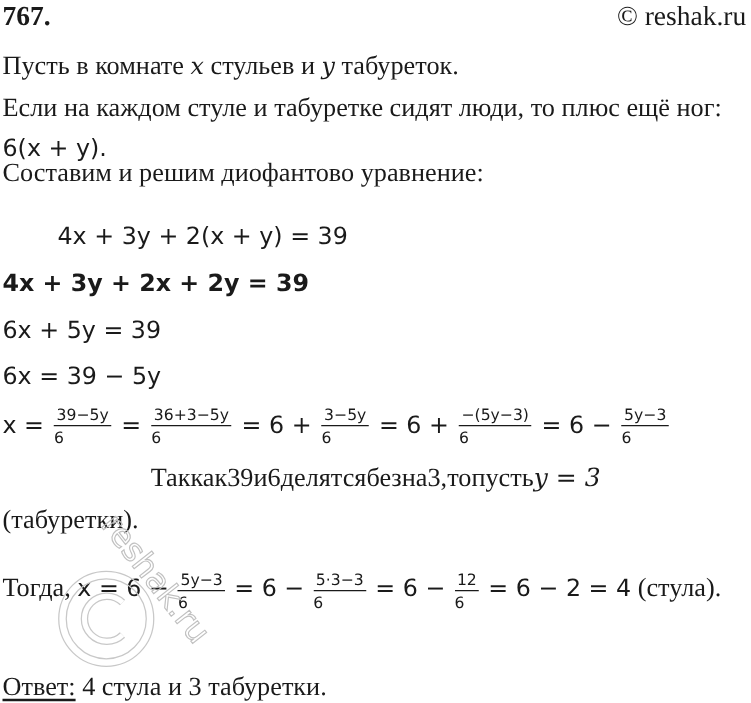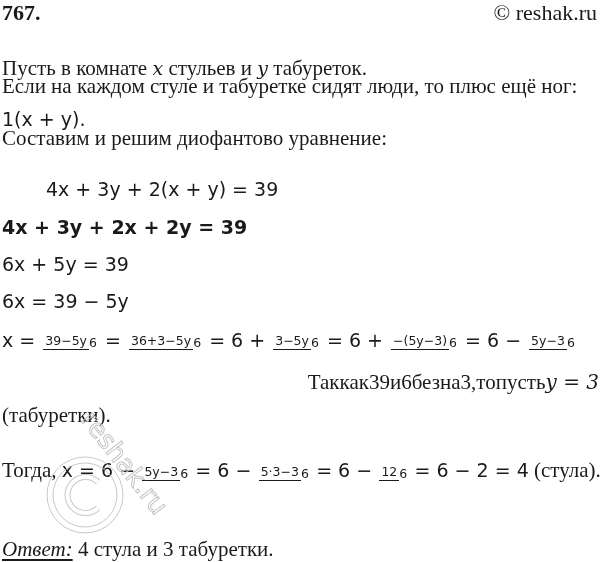--- a/index.html
+++ b/index.html
@@ -16,50 +16,50 @@
       position: absolute; left: 2px; top: 0px;
       font-size: 22px; font-weight: bold; line-height: 26px;
     }
     .brand {
       position: absolute; right: 4px; top: 0px;
       font-size: 22px; line-height: 26px;
     }
     .m { font-family: "DejaVu Sans", "Liberation Sans", sans-serif; font-size: 19px; }
     .mi { font-family: "DejaVu Serif", "Liberation Serif", serif; font-style: italic; font-size: 19px; }
     .frac {
-      display: inline-flex; flex-direction: row; align-items: flex-end;
+      display: inline-flex; flex-direction: column; align-items: flex-start;
       vertical-align: middle; margin: 0 2px;
       font-family: "DejaVu Sans", "Liberation Sans", sans-serif;
       font-size: 12.5px; line-height: 15px;
     }
     .frac .num { border-bottom: 1.2px solid #1a1a1a; padding: 0 2px 1px 2px; }
     .frac .den { padding-top: 1px; }
     .justify {
       position: absolute; left: 2px; width: 597px;
       font-size: 21px; line-height: 24px;
-      display: flex; justify-content: flex-end; white-space: nowrap;
+      display: flex; justify-content: center; white-space: nowrap;
     }
-    .ul { text-decoration: underline; text-underline-offset: 3px; font-style: italic; }
+    .ul { text-decoration: underline; text-underline-offset: 3px; }
     .watermark {
       position: absolute; left: 40px; top: 390px; width: 170px; height: 170px;
       pointer-events: none;
     }
   </style>
 </head>
 <body>
 
 <div class="title">767.</div>
 <div class="brand">© reshak.ru</div>
 
-<div class="line" style="top:56px;text-align:center;">
+<div class="line" style="top:40px;text-align:center;">
   <span>Пусть в комнате </span><span class="mi">x</span><span> стульев и </span><span class="mi">y</span><span> табуреток.</span>
 </div>
 
 <div class="line" style="top:74px;">Если на каждом стуле и табуретке сидят люди, то плюс ещё ног:</div>
-<div class="line m" style="top:107px; font-size:19px;">1(x + y).</div>
+<div class="line m" style="top:107px; font-size:19px;">6(x + y).</div>
 <div class="line" style="top:126px;">Составим и решим диофантово уравнение:</div>
 
 <div class="line m" style="top:177px; font-size:19px;margin-left:44px;">4x + 3y + 2(x + y) = 39</div>
 <div class="line m" style="top:215px; font-size:19px;font-weight:bold;">4x + 3y + 2x + 2y = 39</div>
 <div class="line m" style="top:252px; font-size:19px;">6x + 5y = 39</div>
 <div class="line m" style="top:289px; font-size:19px;">6x = 39 − 5y</div>
 
 <div class="line m" style="top:322px; font-size:19px; line-height:36px;">
   <span>x =</span>
   <span class="frac">
@@ -87,20 +87,21 @@
       <span class="den">6</span>
     </span>
 </div>
 
 <div class="justify" style="top:370px;">
   <span>Так</span>
   <span>как</span>
   <span>39</span>
   <span>и</span>
   <span>6</span>
+  <span>делятся</span>
   <span>без</span>
   <span>на</span>
   <span>3,</span>
   <span>то</span>
   <span>пусть</span>
   <span class="mi" style="font-size:20px;">y = 3</span>
 </div>
 <div class="line" style="top:403px;">(табуретки).</div>
 
 <div class="line" style="top:452px; line-height:36px;">

